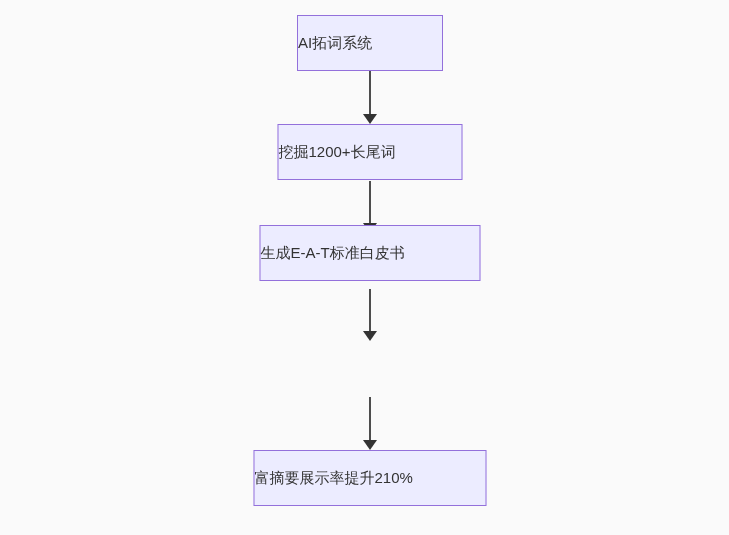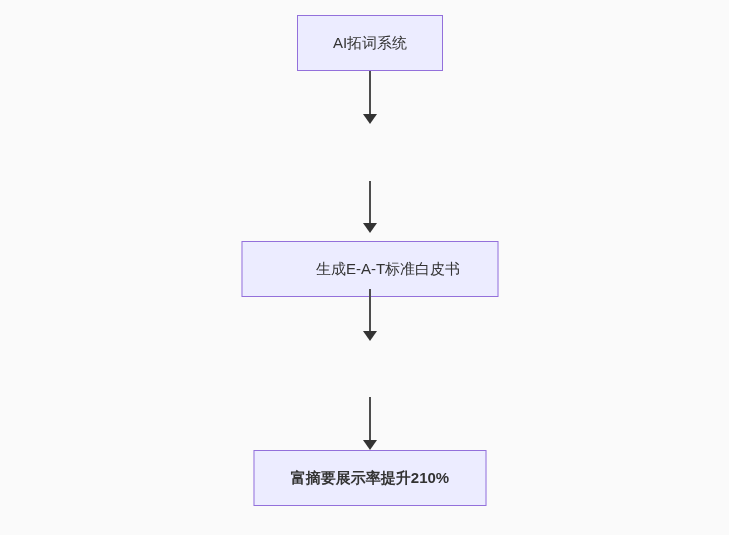--- a/index.html
+++ b/index.html
@@ -19,30 +19,30 @@
     position: absolute;
     left: 370px;
     transform: translateX(-50%);
     height: 54px;
     background: #ececff;
     border: 1px solid #9370db;
     color: #333333;
     font-size: 15px;
     display: flex;
     align-items: center;
-    justify-content: center;
+    justify-content: flex-start;
     text-align: center;
     box-sizing: content-box;
     white-space: nowrap;
   }
   .n1 { top: 15px;  width: 144px; }
   .n2 { top: 124px; width: 183px; }
-  .n3 { top: 241px; width: 219px; padding-left: 36px; }
+  .n3 { top: 225px; width: 219px; }
   .n4 { top: 341px; width: 214px; }
-  .n5 { top: 450px; width: 231px; font-weight: bold; }
+  .n5 { top: 450px; width: 231px; }
 
   .flow-arrow {
     position: absolute;
     left: 370px;
     transform: translateX(-50%);
     width: 14px;
   }
   .a1 { top: 71px;  height: 53px; }
   .a2 { top: 181px; height: 52px; }
   .a3 { top: 289px; height: 52px; }
@@ -75,20 +75,23 @@
 
   <div class="flow-node n1">
     <span>AI拓词系统</span>
   </div>
 
   <div class="flow-arrow a1">
     <div class="shaft"></div>
     <div class="head"></div>
   </div>
 
+  <div class="flow-node n2">
+    <span>挖掘1200+长尾词</span>
+  </div>
 
   <div class="flow-arrow a2">
     <div class="shaft"></div>
     <div class="head"></div>
   </div>
 
   <div class="flow-node n3">
     <span>生成E-A-T标准白皮书</span>
   </div>
 

